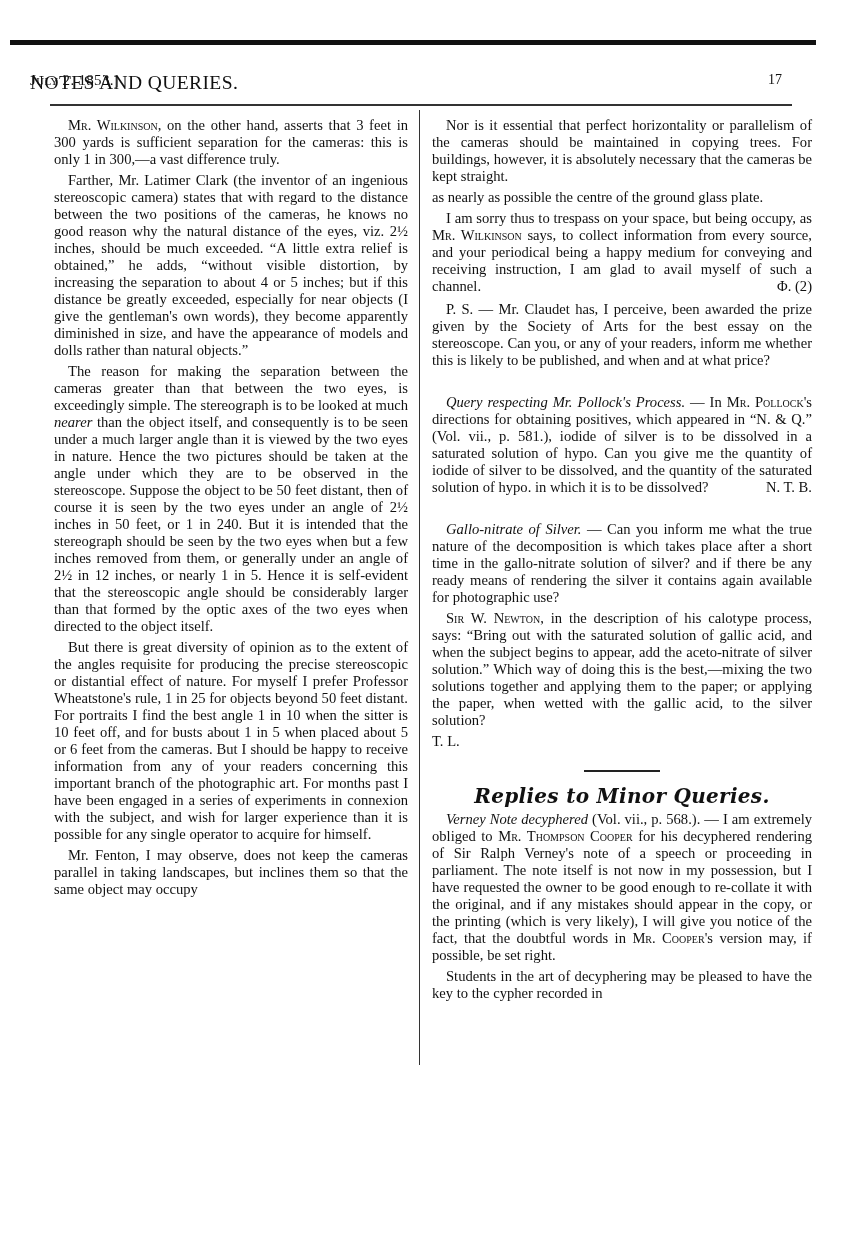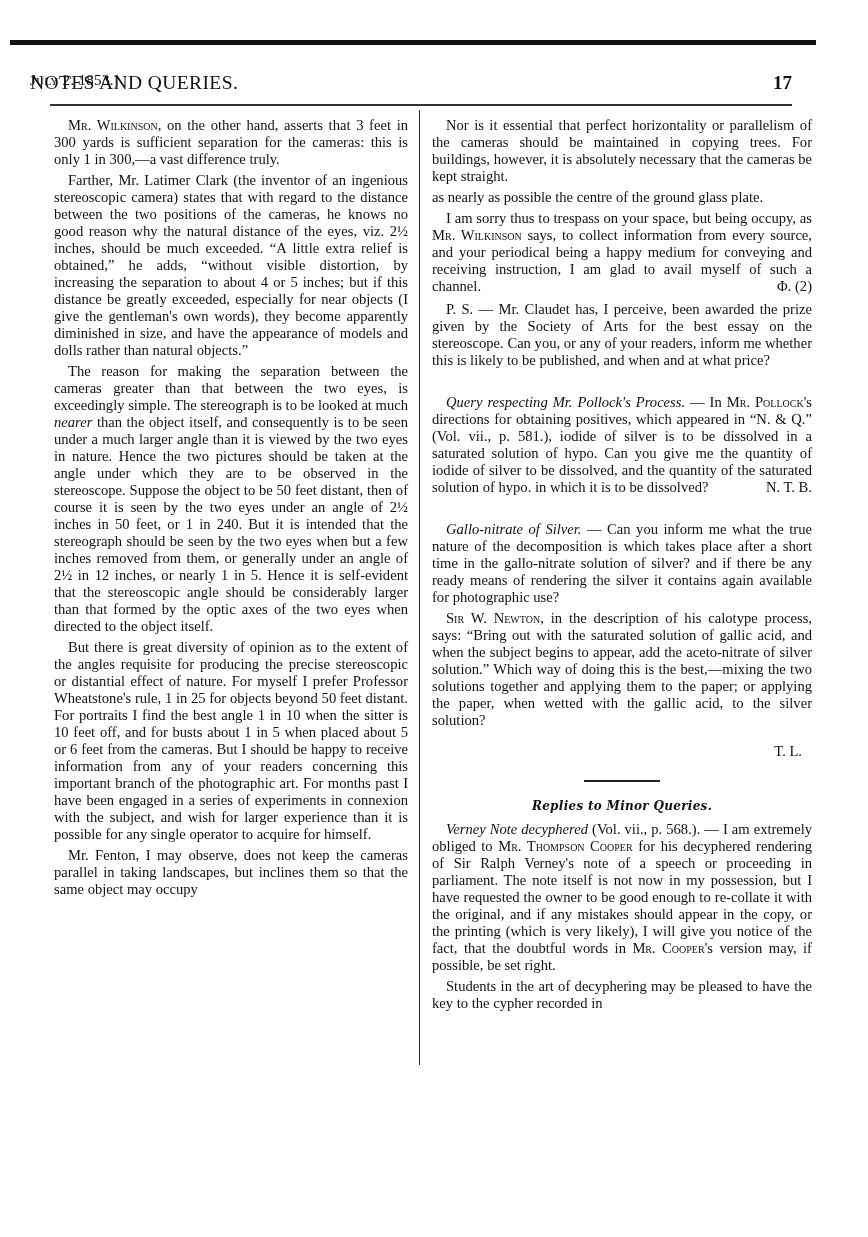--- a/index.html
+++ b/index.html
@@ -4,36 +4,36 @@
 <style>
   html, body { margin: 0; padding: 0; }
   body {
     width: 868px; height: 1237px; background: #ffffff; position: relative; overflow: hidden;
     font-family: "Liberation Serif", "DejaVu Serif", serif; color: #111;
   }
   .top-rule { position: absolute; left: 10px; top: 40px; width: 806px; height: 5px; background: #111; }
   .running-head { position: absolute; top: 72px; left: 30px; width: 766px; height: 28px; }
   .rh-date { position: absolute; left: 0; top: 0; font-size: 15px; font-variant: small-caps; letter-spacing: 0.3px; }
   .rh-title { position: absolute; left: 0; right: 0; top: 0; text-align: left; font-size: 19.5px; letter-spacing: 0.4px; }
-  .rh-page { position: absolute; right: 4px; top: 0; font-size: 19px; font-weight: bold; }
+  .rh-page { position: absolute; right: 14px; top: 0; font-size: 14px; font-weight: normal; }
   .head-rule { position: absolute; left: 50px; top: 104px; width: 742px; height: 1.5px; background: #333; }
   .col-divider { position: absolute; left: 419px; top: 110px; width: 1px; height: 955px; background: #333; }
   .col { position: absolute; top: 113px; font-size: 14.6px; line-height: 17px; text-align: justify; }
   .col-left { left: 50px; width: 362px; }
   .col-right { left: 428px; width: 388px; }
   .para { margin: 4px; text-indent: 14px; }
   .para.noindent { text-indent: 0; }
   .sc { font-variant: small-caps; }
   .it { font-style: italic; }
-  .sig { text-align: right; margin: 14px; }
+  .sig { margin: 4px; }
   .sig-inline { float: right; }
   .gap { height: 17px; }
   .short-rule { width: 76px; height: 1.5px; background: #222; margin: 20px auto 16px auto; }
   .section-head {
-    text-align: center; font-weight: bold; font-size: 12px; letter-spacing: 0.3px;
+    text-align: center; font-weight: bold; font-size: 20px; letter-spacing: 0.3px;
     margin: 0 0 6px 0; font-family: "DejaVu Serif", serif; font-style: italic;
   }
 </style>
 </head>
 <body>
 
 <div class="top-rule"></div>
 
 <div class="running-head">
   <span class="rh-date">July 2. 1853.]</span>

